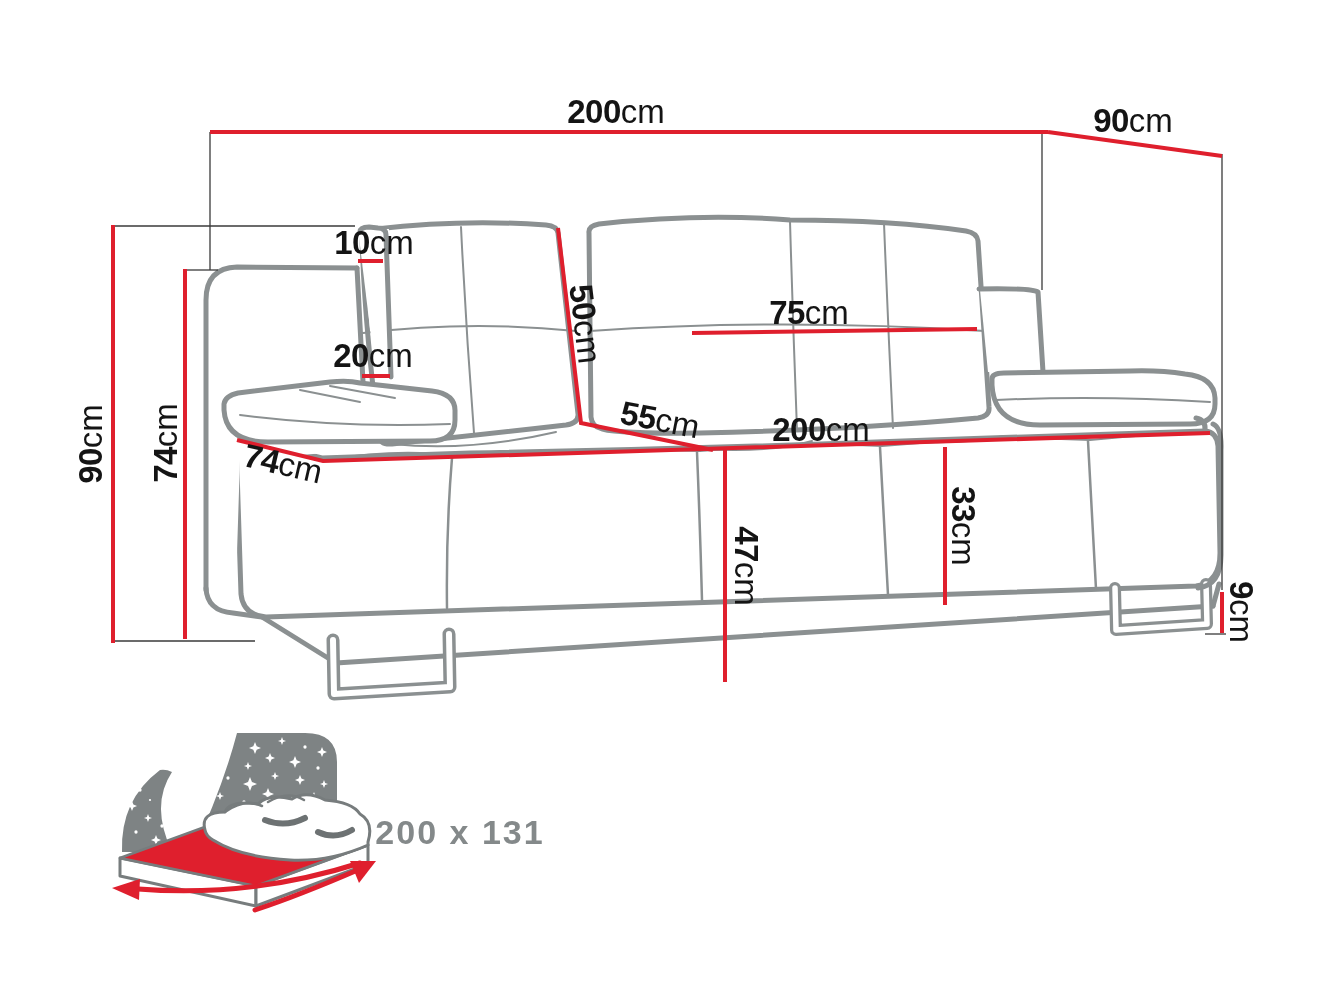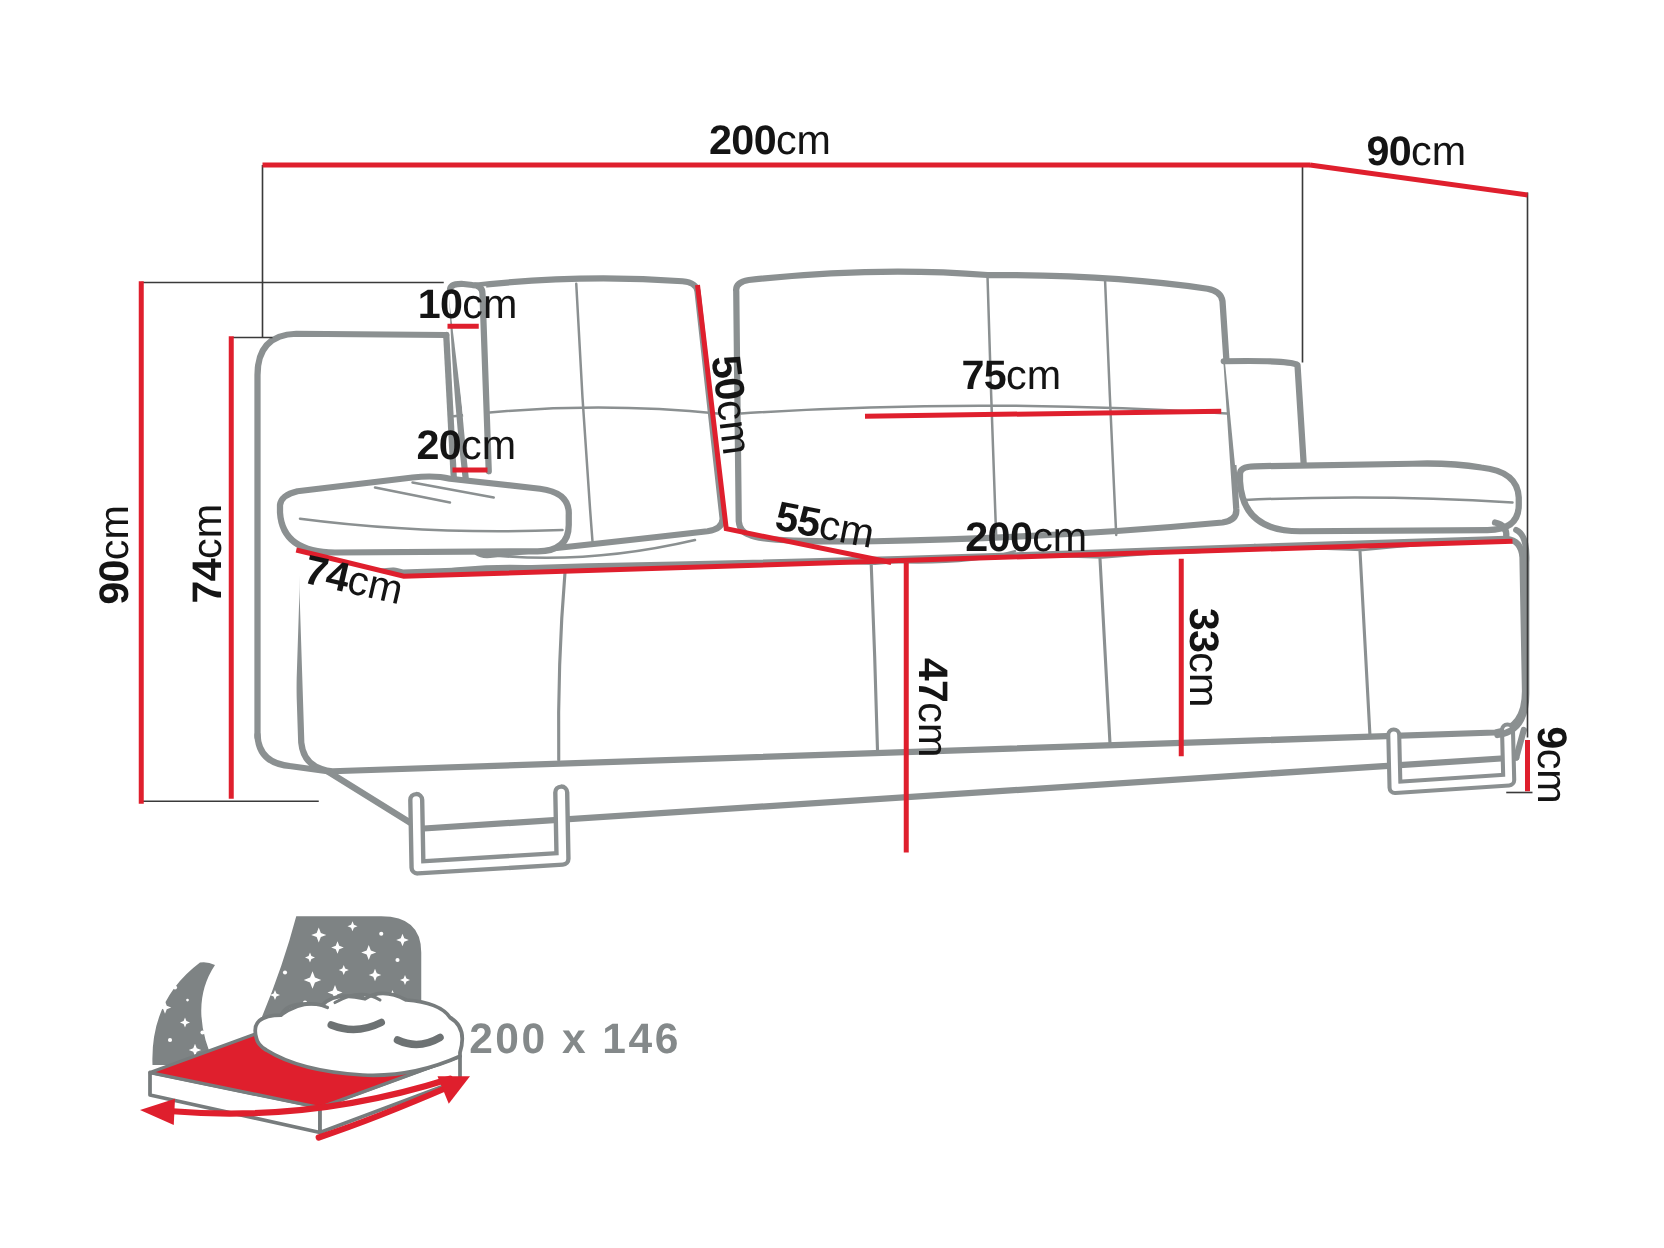--- a/index.html
+++ b/index.html
@@ -16,21 +16,21 @@
   .rot11{transform:translate(-50%,-50%) rotate(11deg);}
   .rot13{transform:translate(-50%,-50%) rotate(13deg);}
   .l-width-top{left:616px;top:112px;}
   .l-depth-top{left:1133px;top:121px;}
   .l-height{left:91px;top:444px;}
   .l-arm-height{left:166px;top:443px;}
   .l-10{left:374px;top:243px;}
   .l-20{left:373px;top:356px;text-align:right;}
   .l-50{left:585px;top:324px;}
   .l-55{left:660px;top:420px;}
-  .l-75{left:809px;top:300px;}
+  .l-75{left:809px;top:313px;}
   .l-200seat{left:821px;top:430px;}
   .l-74seat{left:283px;top:464px;}
   .l-47{left:746px;top:566px;}
   .l-33{left:963px;top:526px;}
   .l-9{left:1241px;top:612px;}
   .l-bed{left:460px;top:832px;font:700 34px "Liberation Sans",sans-serif;
          color:#84898a;letter-spacing:2px;transform:translate(-50%,-50%);}
 </style>
 </head>
 <body>
@@ -231,15 +231,15 @@
 <div class="dim l-200seat"><b>200</b><span class="u">cm</span></div>
 
 <div class="dim l-74seat rot13"><b>74</b><span class="u">cm</span></div>
 
 <div class="dim l-47 rotcw"><b>47</b><span class="u">cm</span></div>
 
 <div class="dim l-33 rotcw"><b>33</b><span class="u">cm</span></div>
 
 <div class="dim l-9 rotcw"><b>9</b><span class="u">cm</span></div>
 
-<div class="l-bed dim" style="letter-spacing:2px;color:#84898a;font-weight:700">200 x 146</div>
+<div class="l-bed dim" style="letter-spacing:2px;color:#84898a;font-weight:700">200 x 131</div>
 
 </div>
 
 </body></html>

